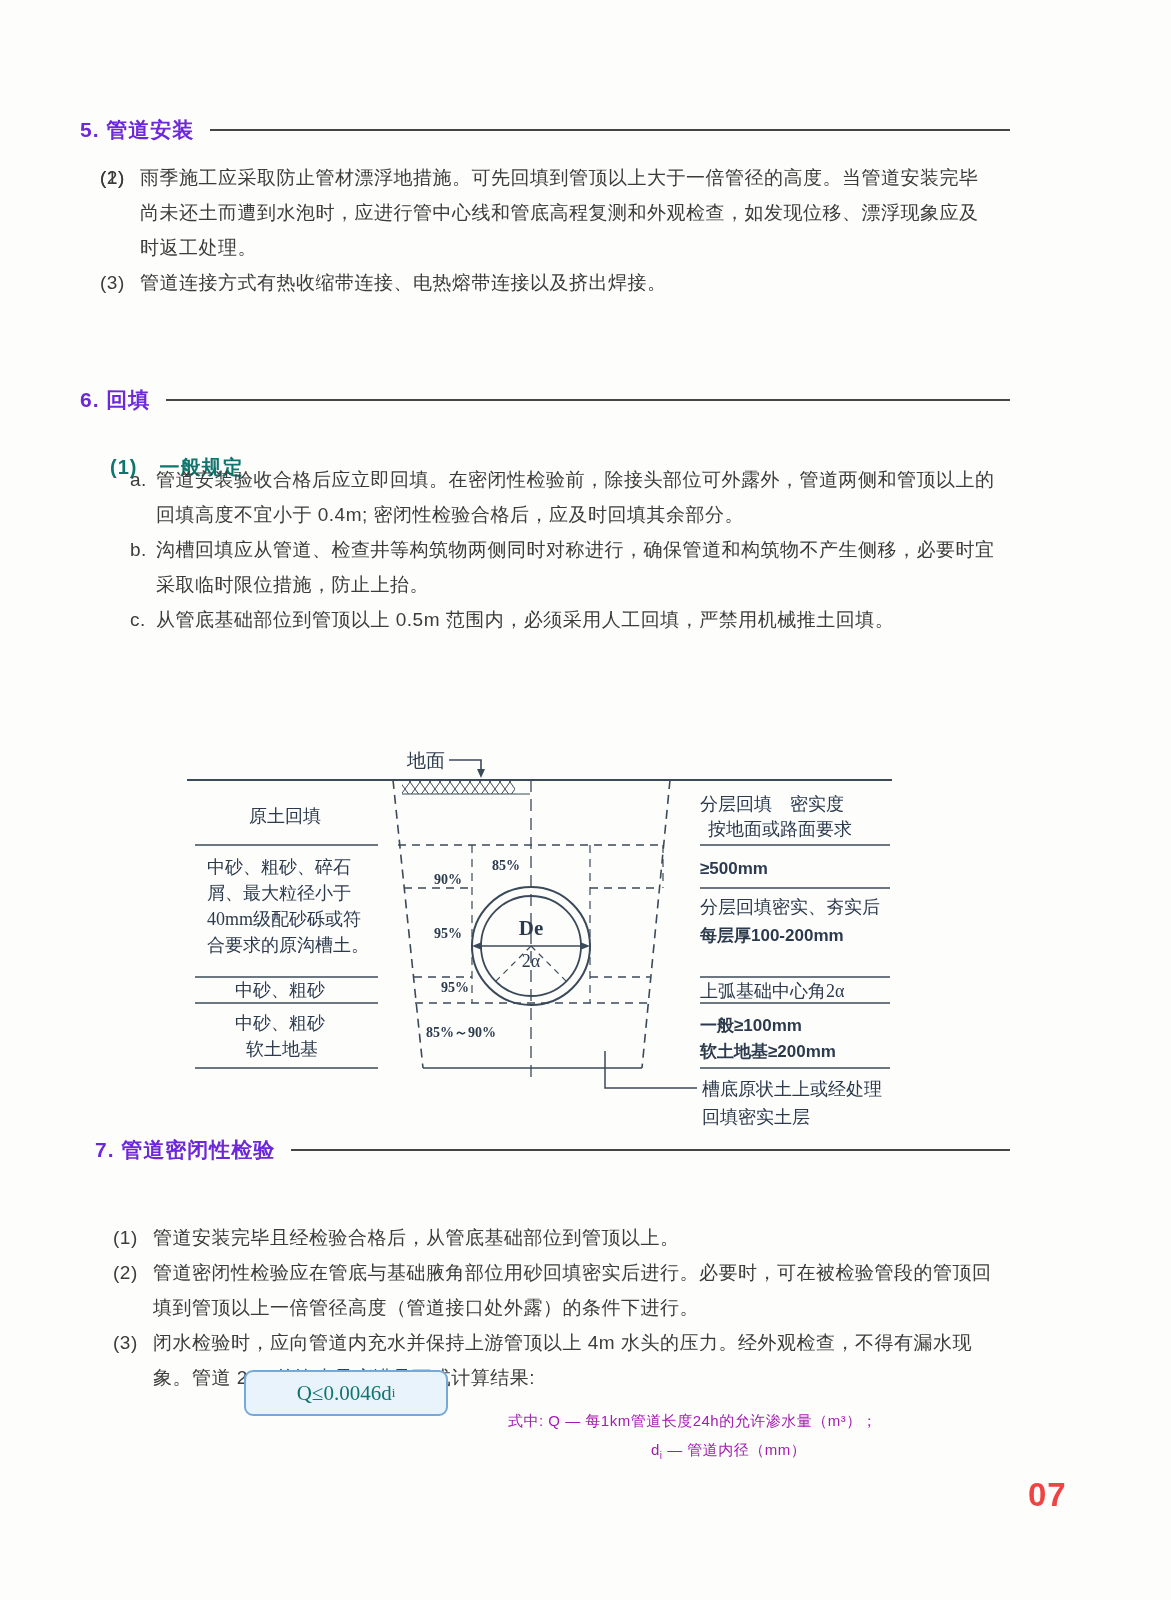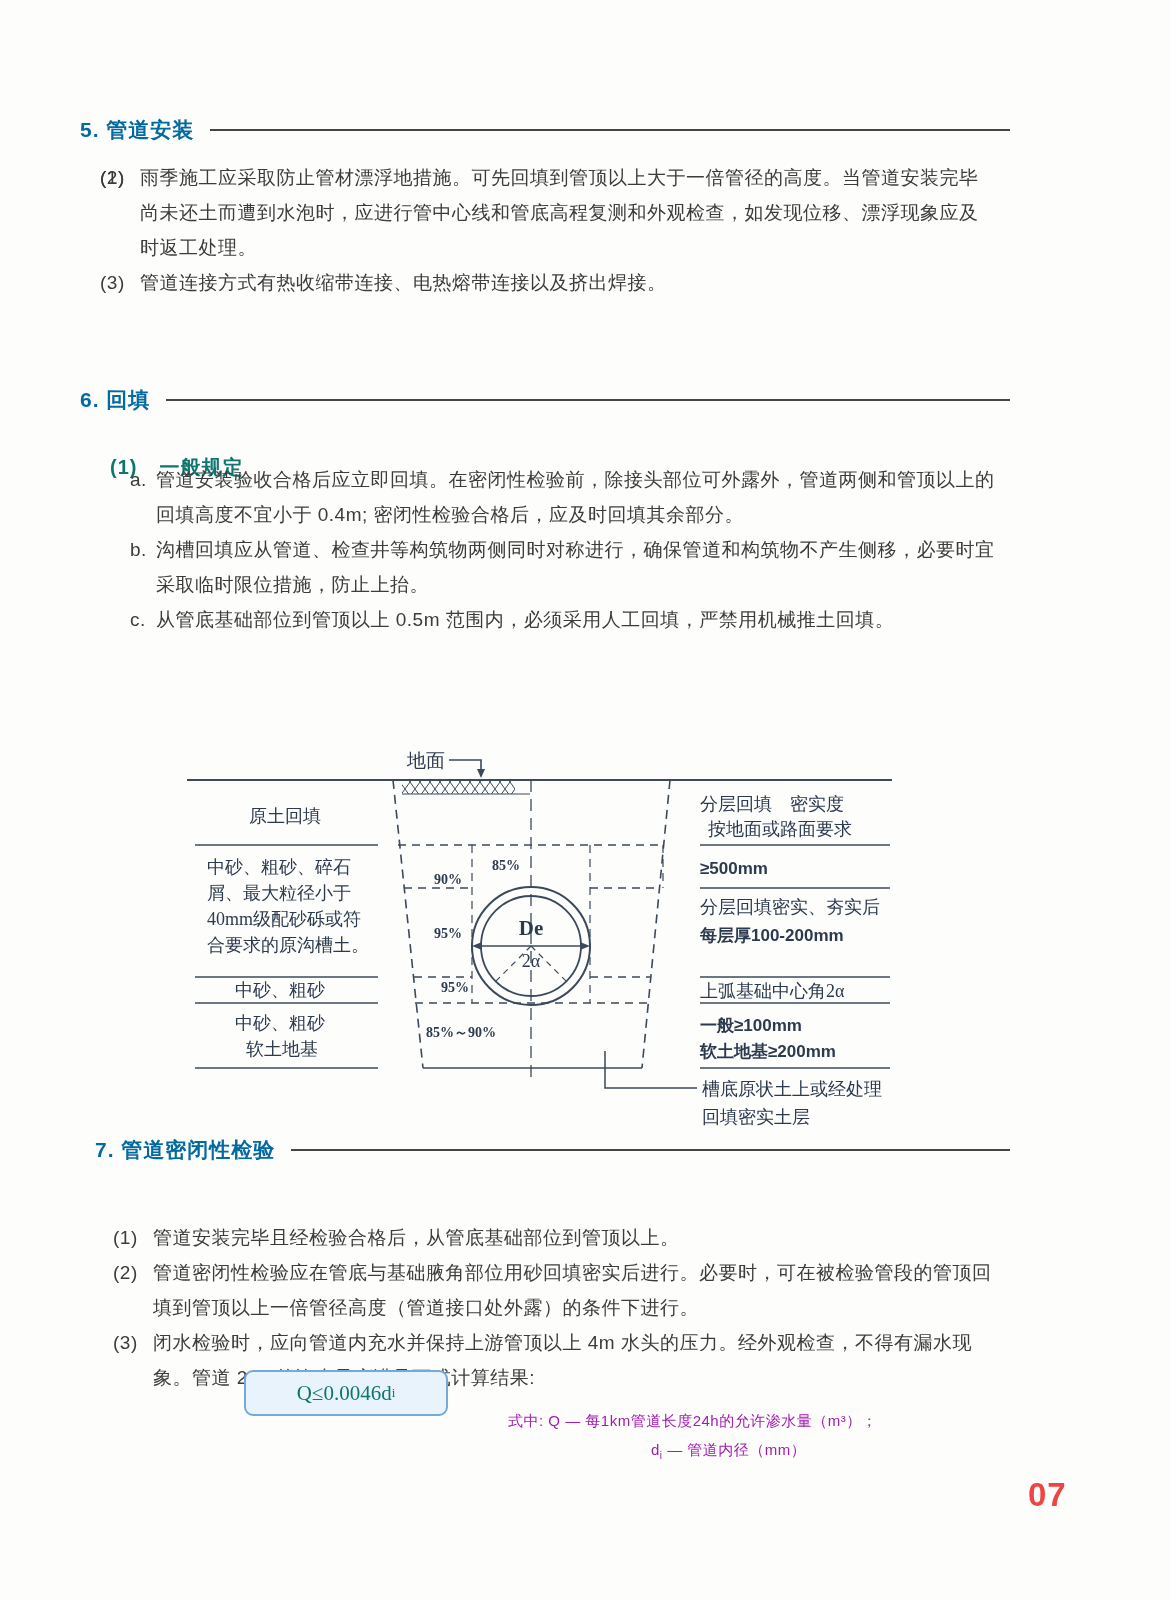--- a/index.html
+++ b/index.html
@@ -8,21 +8,21 @@
     width:1171px;height:1600px;
     background:#fdfdfc;
     margin:0 auto;
     font-family:"Liberation Sans",sans-serif;
     color:#3c3c3c;
     overflow:hidden;
   }
   .sec-head{
     position:absolute;
     display:flex;align-items:center;
-    font-size:21px;font-weight:bold;color:#0369a1;
+    font-size:21px;font-weight:bold;color:#6d28d9;
     letter-spacing:1px;
   }
   .sec-head .rule{flex:1;height:2px;background:#454545;margin-left:16px;}
   .items{position:absolute;font-size:19px;line-height:35px;color:#3c3c3c;}
   .item{position:relative;padding-left:40px;letter-spacing:0.5px;}
   .item .marker{position:absolute;left:0;top:0;}
   .items.abc .item{padding-left:26px;}
   .sub-head{
     position:absolute;font-size:20px;font-weight:bold;color:#0f766e;
     letter-spacing:1px;

